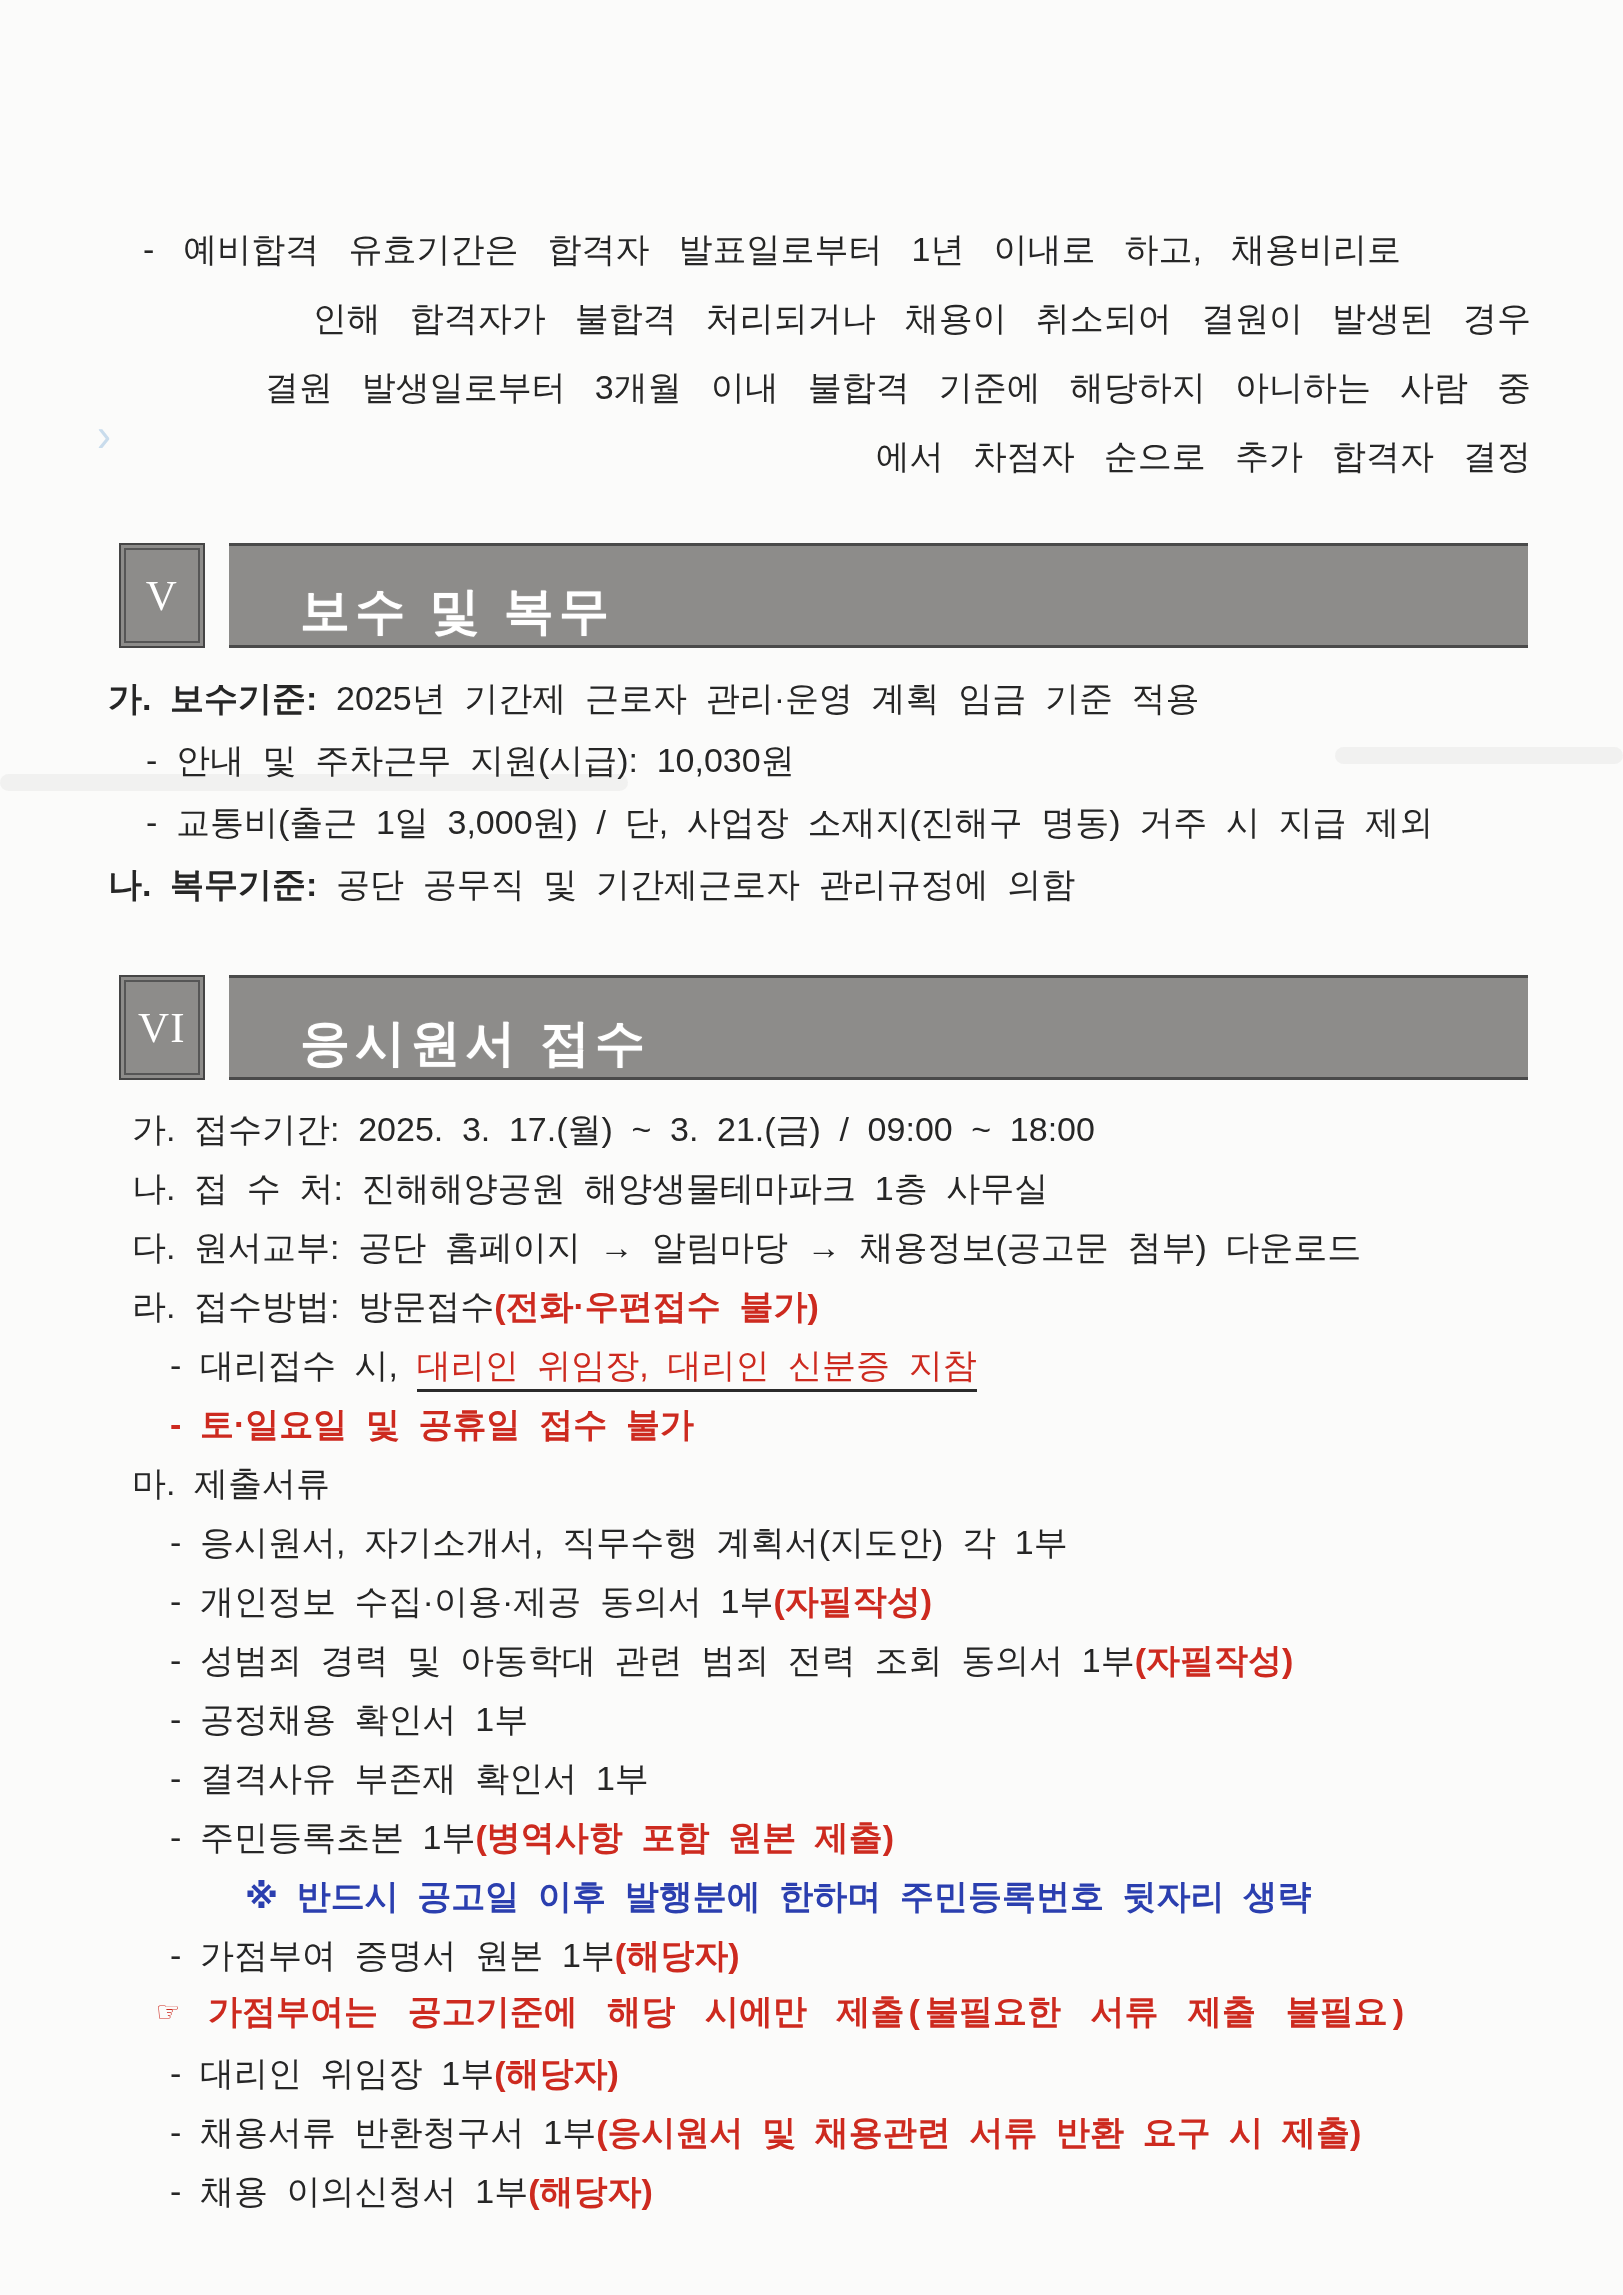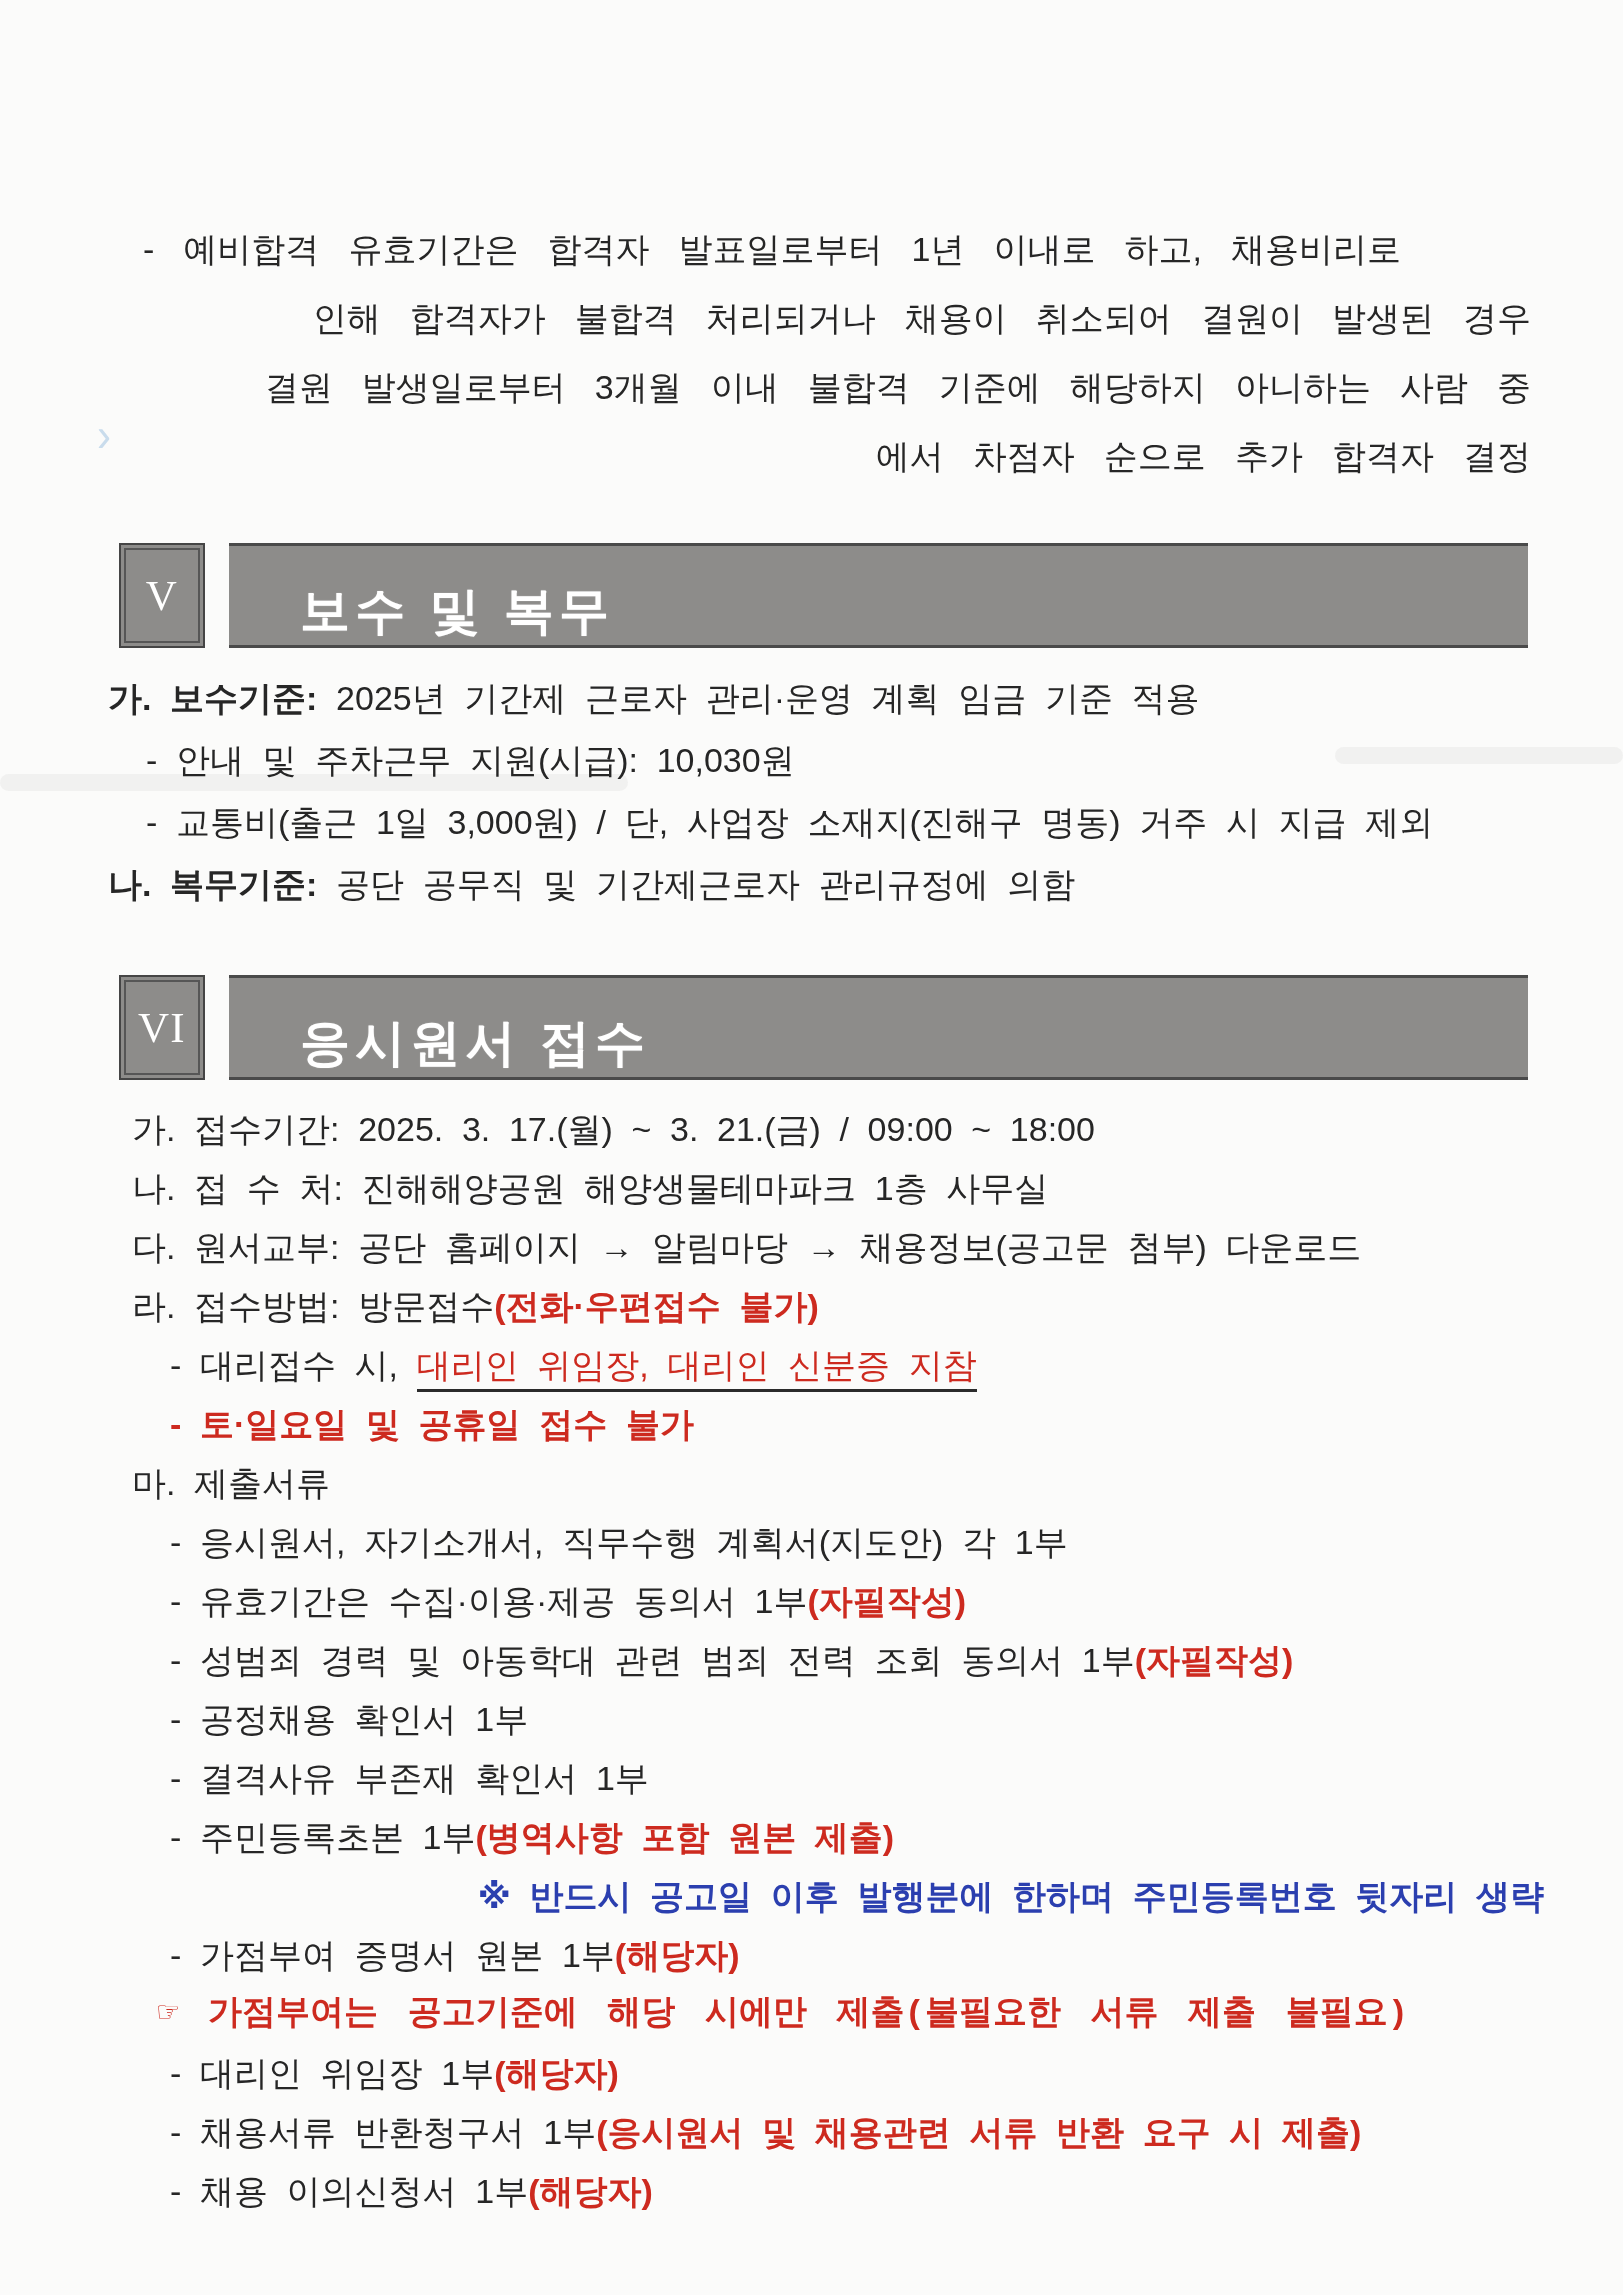--- a/index.html
+++ b/index.html
@@ -80,21 +80,21 @@
 
   
   .sec-body{position:absolute;left:108px;right:79px;}
   .sec-v-body{top:667px;}
   .sec-v-body .tline{line-height:62px;}
   .sec-vi-body{top:1100px;margin-left:24px;}
   .sec-vi-body .tline{line-height:59px;}
 
   .l-top{padding-left:0;}
   .l-dash{padding-left:38px;}
-  .l-note{padding-left:113px;text-align:right;}
+  .l-note{padding-left:113px;}
   .l-hand{padding-left:26px;font-family:Liberation Mono, monospace;}
 </style>
 </head>
 <body>
 
 <div class="page">
 
   <div class="artifact-chevron">›</div>
   <div class="streak streak-left"></div>
   <div class="streak streak-right"></div>
@@ -133,21 +133,21 @@
 
   <div class="sec-body sec-vi-body">
     <div class="tline l-top"><span class="seg-n">가. 접수기간: 2025. 3. 17.(월) ~ 3. 21.(금) / 09:00 ~ 18:00</span></div>
     <div class="tline l-top"><span class="seg-n">나. 접 수 처: 진해해양공원 해양생물테마파크 1층 사무실</span></div>
     <div class="tline l-top"><span class="seg-n">다. 원서교부: 공단 홈페이지 → 알림마당 → 채용정보(공고문 첨부) 다운로드</span></div>
     <div class="tline l-top"><span class="seg-n">라. 접수방법: 방문접수</span><span class="seg-r">(전화·우편접수 불가)</span></div>
     <div class="tline l-dash"><span class="seg-n">- 대리접수 시, </span><span class="seg-ru">대리인 위임장, 대리인 신분증 지참</span></div>
     <div class="tline l-dash"><span class="seg-r">- 토·일요일 및 공휴일 접수 불가</span></div>
     <div class="tline l-top"><span class="seg-n">마. 제출서류</span></div>
     <div class="tline l-dash"><span class="seg-n">- 응시원서, 자기소개서, 직무수행 계획서(지도안) 각 1부</span></div>
-    <div class="tline l-dash"><span class="seg-n">- 유효기간은 수집·이용·제공 동의서 1부</span><span class="seg-r">(자필작성)</span></div>
+    <div class="tline l-dash"><span class="seg-n">- 개인정보 수집·이용·제공 동의서 1부</span><span class="seg-r">(자필작성)</span></div>
     <div class="tline l-dash"><span class="seg-n">- 성범죄 경력 및 아동학대 관련 범죄 전력 조회 동의서 1부</span><span class="seg-r">(자필작성)</span></div>
     <div class="tline l-dash"><span class="seg-n">- 공정채용 확인서 1부</span></div>
     <div class="tline l-dash"><span class="seg-n">- 결격사유 부존재 확인서 1부</span></div>
     <div class="tline l-dash"><span class="seg-n">- 주민등록초본 1부</span><span class="seg-r">(병역사항 포함 원본 제출)</span></div>
     <div class="tline l-note"><span class="seg-bl">※ 반드시 공고일 이후 발행분에 한하며 주민등록번호 뒷자리 생략</span></div>
     <div class="tline l-dash"><span class="seg-n">- 가점부여 증명서 원본 1부</span><span class="seg-r">(해당자)</span></div>
     <div class="tline l-hand"><span class="seg-r">☞ 가점부여는 공고기준에 해당 시에만 제출(불필요한 서류 제출 불필요)</span></div>
     <div class="tline l-dash"><span class="seg-n">- 대리인 위임장 1부</span><span class="seg-r">(해당자)</span></div>
     <div class="tline l-dash"><span class="seg-n">- 채용서류 반환청구서 1부</span><span class="seg-r">(응시원서 및 채용관련 서류 반환 요구 시 제출)</span></div>
     <div class="tline l-dash"><span class="seg-n">- 채용 이의신청서 1부</span><span class="seg-r">(해당자)</span></div>

